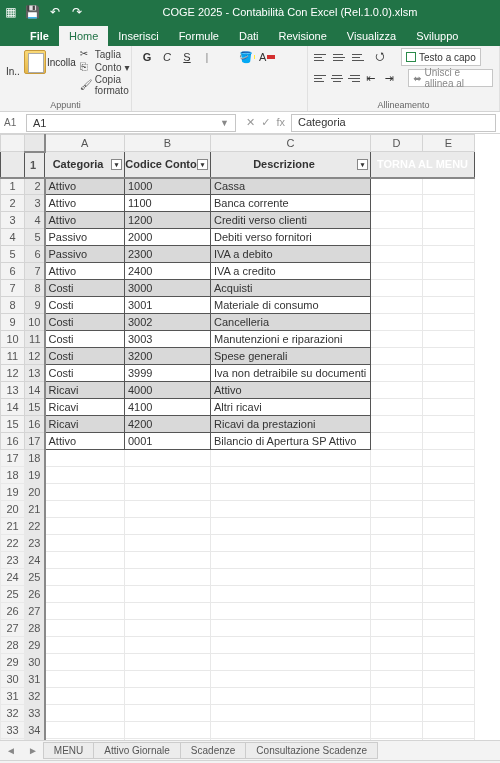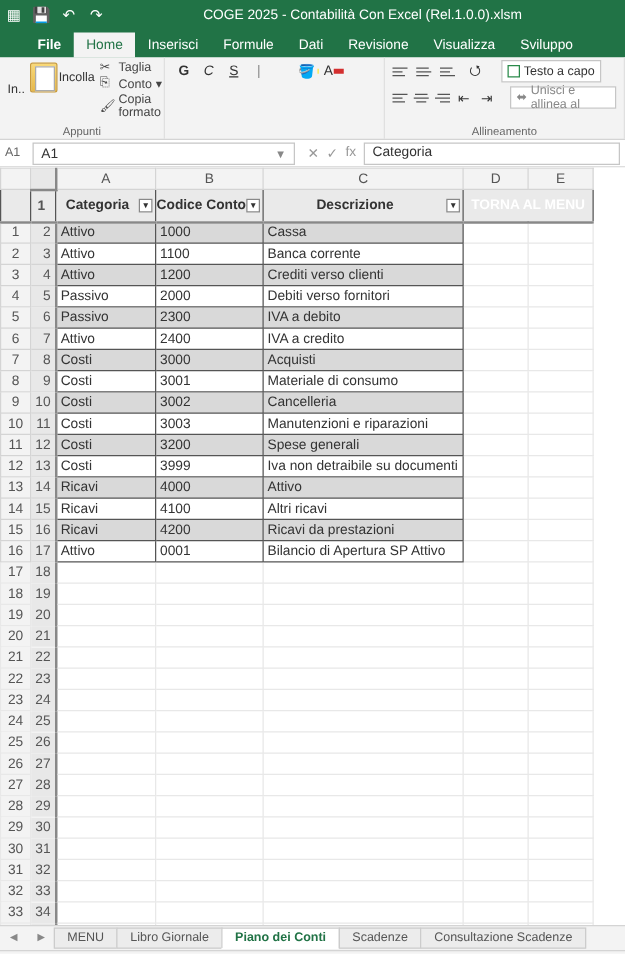--- a/index.html
+++ b/index.html
@@ -548,22 +548,21 @@
           <td></td>
         </tr>
       </tbody>
   </table>
 </div>
 
 <div class="sheettabs">
   <span class="navbtn">◄</span>
   <span class="navbtn">►</span>
   <div class="stab">MENU</div>
-  <div class="stab">Libro Giornale</div>
-  <div class="stab active">Piano dei Conti</div>
+  <div class="stab">Attivo Giornale</div>
   <div class="stab">Scadenze</div>
   <div class="stab">Consultazione Scadenze</div>
 </div>
 
 <div class="statusbar">
   
   
   
   
 </div>

